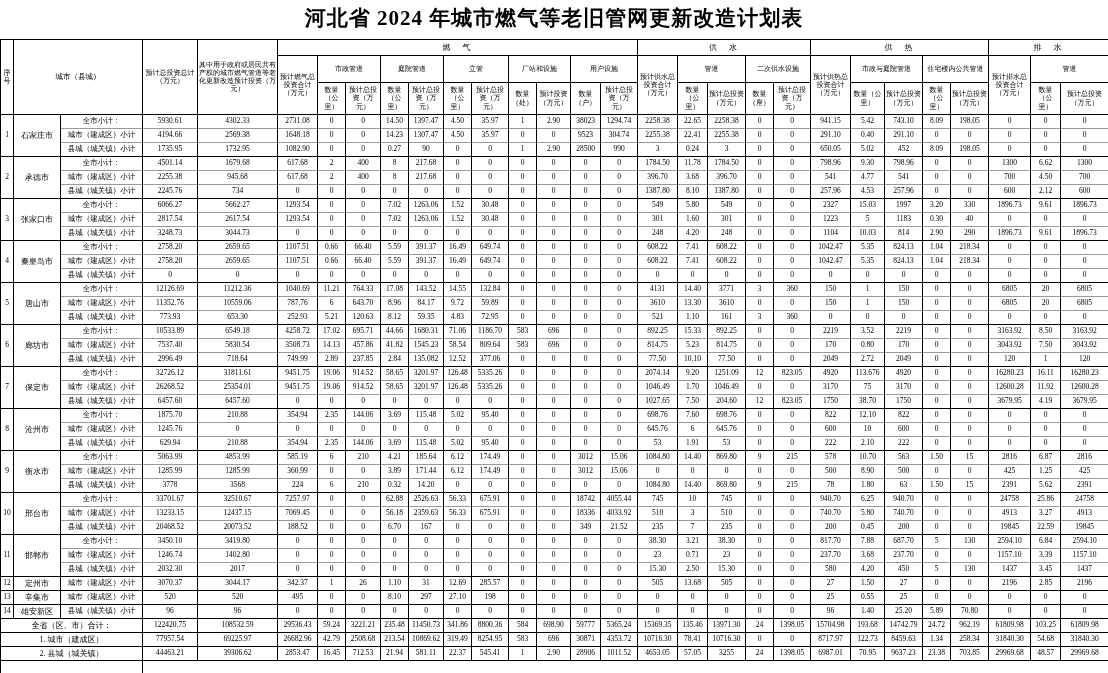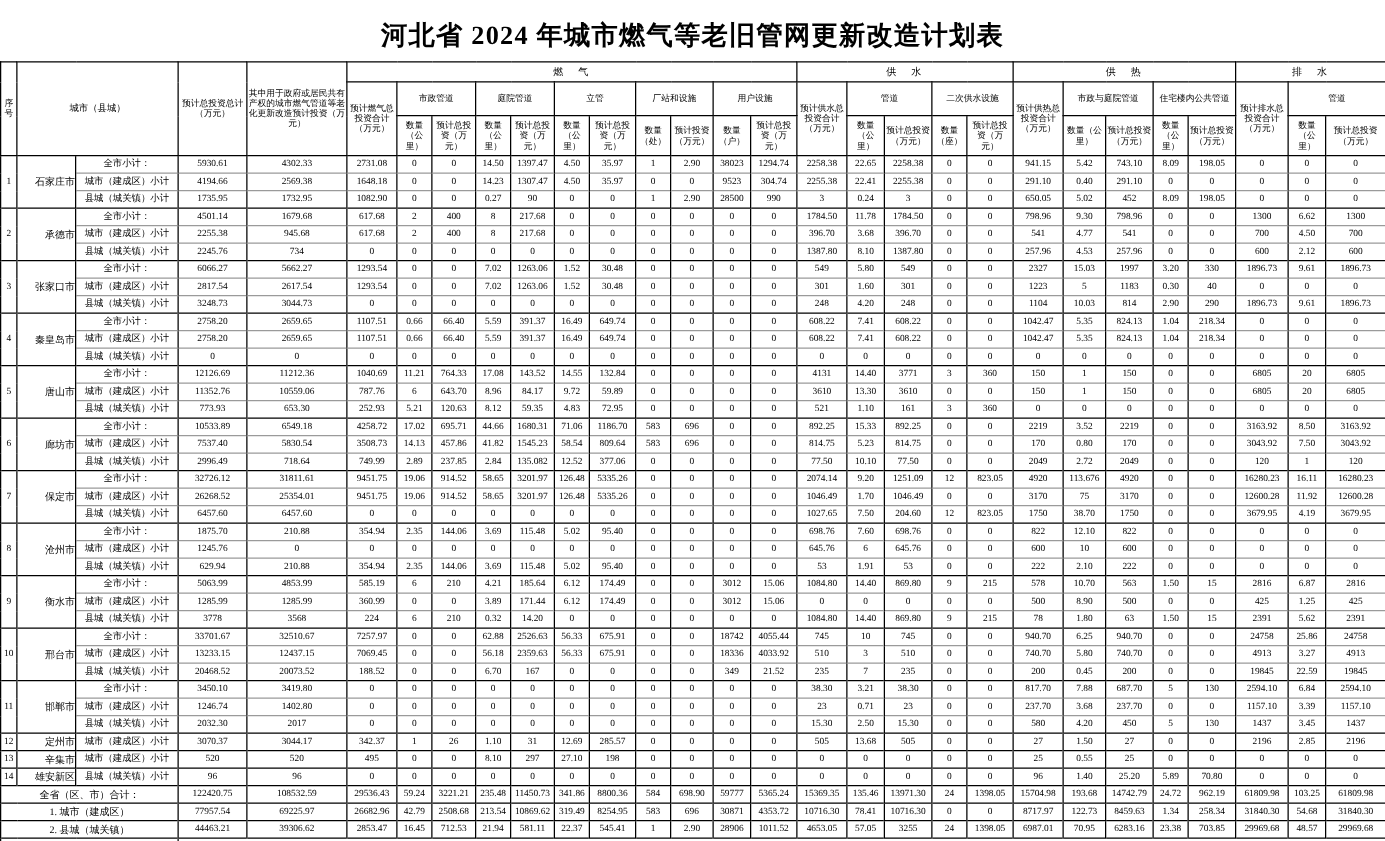--- a/index.html
+++ b/index.html
@@ -2,35 +2,35 @@
 <html><head>
 <meta charset="utf-8">
 <style>
   html,body{margin:0;padding:0;}
   body{
     width:1108px;height:673px;overflow:hidden;background:#fff;color:#000;
     font-family:"Liberation Serif","DejaVu Serif",serif;
   }
   .title{
     text-align:center;font-weight:bold;font-size:21px;
-    padding:14px 0 7px 0;letter-spacing:1px;
+    padding:4px 0 7px 0;letter-spacing:1px;
   }
   table{border-collapse:collapse;table-layout:fixed;width:1108px;border:1px solid #000;}
   th,td{
     border:1px solid #000;text-align:center;vertical-align:middle;
     padding:0;font-size:7.5px;line-height:1.15;overflow:hidden;word-break:break-all;
   }
   thead th{font-weight:normal;font-size:7px;padding:1px 1px;}
   thead tr.grp th{height:13px;font-size:8px;letter-spacing:2px;}
   thead tr.sub th{height:24px;}
   thead tr.leaf th{height:29px;}
   tbody td{height:13px;border-top:1px solid #9a9a9a;border-bottom:0;}
   tbody tr.group-start td{border-top:1px solid #000;}
   tbody td.no{font-size:7.5px;}
-  tbody td.city{font-size:8px;text-align:right;}
+  tbody td.city{font-size:8px;}
   tbody td.type{font-size:7.5px;margin-top:43px;}
   tbody td.total-label{font-size:8px;font-weight:normal;}
   tbody td.remarks{
     text-align:left;vertical-align:middle;padding:2px 5px;font-size:7.5px;line-height:1.6;
     word-break:break-all;height:40px;
   }
   tbody td.remark-label{font-size:9px;letter-spacing:4px;height:44px;}
 </style>
 </head>
 <body>
@@ -1265,21 +1265,21 @@
         <td class="val">2.90</td>
         <td class="val">28906</td>
         <td class="val">1011.52</td>
         <td class="val">4653.05</td>
         <td class="val">57.05</td>
         <td class="val">3255</td>
         <td class="val">24</td>
         <td class="val">1398.05</td>
         <td class="val">6987.01</td>
         <td class="val">70.95</td>
-        <td class="val">6283.16</td>
+        <td class="val">9637.23</td>
         <td class="val">23.38</td>
         <td class="val">703.85</td>
         <td class="val">29969.68</td>
         <td class="val">48.57</td>
         <td class="val">29969.68</td>
       </tr>
       <tr class="group-start">
         <td class="remark-label" colspan="3">备　注</td>
         <td class="remarks" colspan="26"></td>
       </tr>

